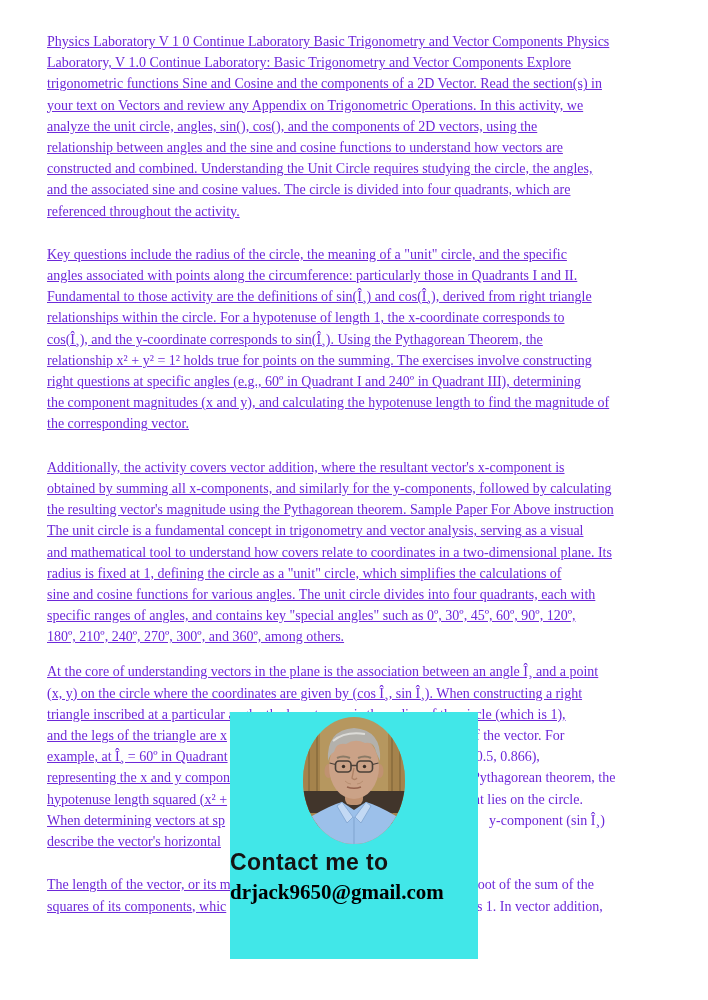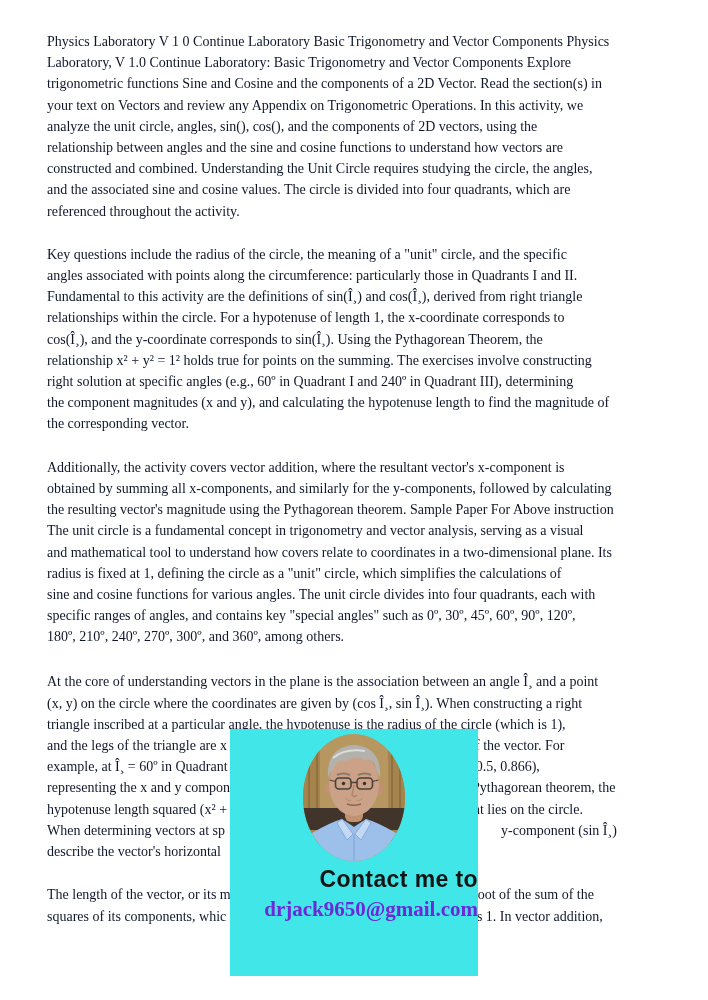--- a/index.html
+++ b/index.html
@@ -3,64 +3,64 @@
 <meta charset="utf-8">
 <style>
   html,body{margin:0;padding:0;}
   body{
     width:708px;height:1000px;position:relative;overflow:hidden;
     background:#ffffff;
     font-family:"Liberation Serif",serif;
   }
   #doc{
     position:absolute;left:47px;top:31px;width:620px;
-    font-size:14px;line-height:21.2px;color:#0f172a;
+    font-size:14px;line-height:21.2px;color:#6d28d9;text-decoration:underline;
   }
   .para{margin:0 0 22.2px 0;}
-  .para.gap-lg{margin-bottom:24px;}
+  .para.gap-lg{margin-bottom:14px;}
   .line{position:relative;white-space:nowrap;height:21.2px;}
   .frag-right{position:absolute;top:0;white-space:nowrap;}
   #overlay-card{
-    position:absolute;left:230px;top:729px;width:248px;height:247px;
-    text-align:right;z-index:5;
+    position:absolute;left:230px;top:712px;width:248px;height:247px;
+    text-align:left;z-index:5;
   }
   .photo{display:block;margin:5px auto 0 auto;}
   .heading-wrap{margin-top:3px;}
   .card-heading{
     font-family:"Liberation Sans",sans-serif;font-weight:700;
     font-size:23px;line-height:30px;letter-spacing:.4px;color:#141414;
   }
   .card-email{
     font-family:"Liberation Serif",serif;font-weight:700;
-    font-size:21px;line-height:26px;color:#6d28d9;margin-top:2px;
+    font-size:21px;line-height:26px;color:#000000;margin-top:2px;
   }
 </style>
 </head>
 <body>
 
 <div id="doc">
     <div class="para">
       <div class="line">Physics Laboratory V 1 0 Continue Laboratory Basic Trigonometry and Vector Components Physics</div>
       <div class="line">Laboratory, V 1.0 Continue Laboratory: Basic Trigonometry and Vector Components Explore</div>
       <div class="line">trigonometric functions Sine and Cosine and the components of a 2D Vector. Read the section(s) in</div>
       <div class="line">your text on Vectors and review any Appendix on Trigonometric Operations. In this activity, we</div>
       <div class="line">analyze the unit circle, angles, sin(), cos(), and the components of 2D vectors, using the</div>
       <div class="line">relationship between angles and the sine and cosine functions to understand how vectors are</div>
       <div class="line">constructed and combined. Understanding the Unit Circle requires studying the circle, the angles,</div>
       <div class="line">and the associated sine and cosine values. The circle is divided into four quadrants, which are</div>
       <div class="line">referenced throughout the activity.</div>
     </div>
     <div class="para">
       <div class="line">Key questions include the radius of the circle, the meaning of a "unit" circle, and the specific</div>
       <div class="line">angles associated with points along the circumference: particularly those in Quadrants I and II.</div>
-      <div class="line">Fundamental to this activity are the definitions of sin(Î¸) and cos(Î¸), derived from right triangle</div>
+      <div class="line">Fundamental to those activity are the definitions of sin(Î¸) and cos(Î¸), derived from right triangle</div>
       <div class="line">relationships within the circle. For a hypotenuse of length 1, the x-coordinate corresponds to</div>
       <div class="line">cos(Î¸), and the y-coordinate corresponds to sin(Î¸). Using the Pythagorean Theorem, the</div>
       <div class="line">relationship x² + y² = 1² holds true for points on the summing. The exercises involve constructing</div>
-      <div class="line">right solution at specific angles (e.g., 60º in Quadrant I and 240º in Quadrant III), determining</div>
+      <div class="line">right questions at specific angles (e.g., 60º in Quadrant I and 240º in Quadrant III), determining</div>
       <div class="line">the component magnitudes (x and y), and calculating the hypotenuse length to find the magnitude of</div>
       <div class="line">the corresponding vector.</div>
     </div>
     <div class="para gap-lg">
       <div class="line">Additionally, the activity covers vector addition, where the resultant vector's x-component is</div>
       <div class="line">obtained by summing all x-components, and similarly for the y-components, followed by calculating</div>
       <div class="line">the resulting vector's magnitude using the Pythagorean theorem. Sample Paper For Above instruction</div>
       <div class="line">The unit circle is a fundamental concept in trigonometry and vector analysis, serving as a visual</div>
       <div class="line">and mathematical tool to understand how covers relate to coordinates in a two-dimensional plane. Its</div>
       <div class="line">radius is fixed at 1, defining the circle as a "unit" circle, which simplifies the calculations of</div>
@@ -69,21 +69,21 @@
       <div class="line">180º, 210º, 240º, 270º, 300º, and 360º, among others.</div>
     </div>
     <div class="para">
       <div class="line">At the core of understanding vectors in the plane is the association between an angle Î¸ and a point</div>
       <div class="line">(x, y) on the circle where the coordinates are given by (cos Î¸, sin Î¸). When constructing a right</div>
       <div class="line">triangle inscribed at a particular angle, the hypotenuse is the radius of the circle (which is 1),</div>
       <div class="line"><span>and the legs of the triangle are x</span><span class="frag-right" style="left: 421px;">of the vector. For</span></div>
       <div class="line"><span>example, at Î¸ = 60º in Quadrant</span><span class="frag-right" style="left: 424px;">(0.5, 0.866),</span></div>
       <div class="line"><span>representing the x and y compon</span><span class="frag-right" style="left: 425px;">Pythagorean theorem, the</span></div>
       <div class="line"><span>hypotenuse length squared (x² +</span><span class="frag-right" style="left: 408px;">point lies on the circle.</span></div>
-      <div class="line"><span>When determining vectors at sp</span><span class="frag-right" style="left: 454px;">y-component (sin Î¸)</span></div>
+      <div class="line"><span>When determining vectors at sp</span><span class="frag-right" style="left: 442px;">y-component (sin Î¸)</span></div>
       <div class="line"><span>describe the vector's horizontal</span></div>
     </div>
     <div class="para">
       <div class="line"><span>The length of the vector, or its m</span><span class="frag-right" style="left: 426px;">root of the sum of the</span></div>
       <div class="line"><span>squares of its components, whic</span><span class="frag-right" style="left: 426px;">ls 1. In vector addition,</span></div>
     </div>
   </div>
 
 <div id="overlay-card" style="background: rgb(65, 231, 232);">
   <svg class="photo" width="102" height="127" viewBox="0 0 102 127" xmlns="http://www.w3.org/2000/svg">

